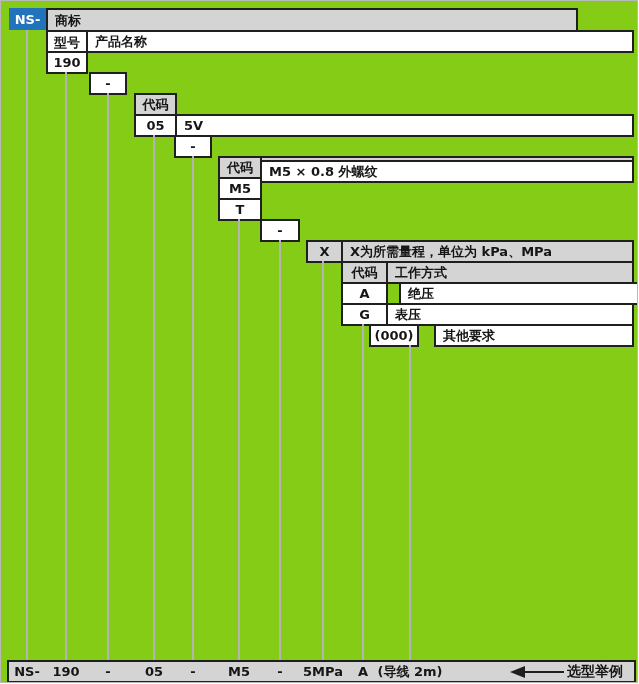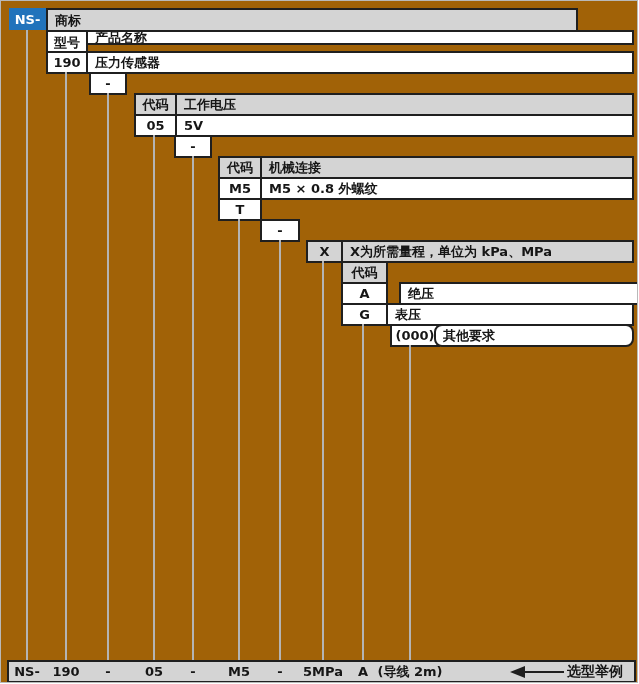--- a/index.html
+++ b/index.html
@@ -1,17 +1,17 @@
 <!DOCTYPE html>
 <html><head>
 <meta charset="utf-8">
 <style>
   html,body{margin:0;padding:0;background:#fff;}
   #canvas{
-    position:relative;width:636px;height:681px;background:#a16207;
+    position:relative;width:636px;height:681px;background:#84cc16;
     border:1.5px solid #b9b9b9;overflow:hidden;
     font-family:"DejaVu Sans","Liberation Sans",sans-serif;
     color:#161616;
   }
   .cell{
     position:absolute;box-sizing:border-box;border:2px solid #1f1f1f;
     font-size:13px;font-weight:bold;line-height:1;background:#ffffff;
     display:flex;align-items:center;white-space:nowrap;overflow:hidden;
   }
   .code{justify-content:center;}
@@ -44,52 +44,51 @@
 </style>
 </head>
 <body>
 
 <div id="canvas">
 
   <div class="prefix-box">NS-</div>
 
   <div class="cell desc gray" style="left:45px;top:7px;width:532px;height:24px;">商标</div>
   <div class="cell code" style="left:45px;top:29px;width:42px;height:25px;">型号</div>
-  <div class="cell desc" style="left:85px;top:29px;width:548px;height:15px;">产品名称</div>
+  <div class="cell desc" style="left:85px;top:29px;width:548px;height:23px;">产品名称</div>
   <div class="cell code" style="left:45px;top:50px;width:42px;height:23px;">190</div>
-  <div class="cell desc" style="left:85px;top:50px;width:548px;height:23px;">压力传感器</div>
 
   <div class="cell code" style="left:88px;top:71px;width:38px;height:23px;">-</div>
 
   <div class="cell code gray" style="left:133px;top:92px;width:43px;height:23px;">代码</div>
-  <div class="cell desc gray" style="left:174px;top:92px;width:459px;height:23px;">工作电压</div>
   <div class="cell code" style="left:133px;top:113px;width:43px;height:23px;">05</div>
   <div class="cell desc" style="left:174px;top:113px;width:459px;height:23px;">5V</div>
 
   <div class="cell code" style="left:173px;top:134px;width:38px;height:23px;">-</div>
 
   <div class="cell code gray" style="left:217px;top:155px;width:44px;height:23px;">代码</div>
   <div class="cell desc gray" style="left:259px;top:155px;width:374px;height:23px;">机械连接</div>
   <div class="cell code" style="left:217px;top:176px;width:44px;height:23px;">M5</div>
-  <div class="cell desc" style="left:259px;top:176px;width:374px;height:23px;">M5 × 0.8 外螺纹</div>
+  <div class="cell desc" style="left:259px;top:159px;width:374px;height:23px;">M5 × 0.8 外螺纹</div>
   <div class="cell code" style="left:217px;top:197px;width:44px;height:23px;">T</div>
 
   <div class="cell code" style="left:259px;top:218px;width:40px;height:23px;">-</div>
 
   <div class="cell code gray" style="left:305px;top:239px;width:37px;height:23px;">X</div>
   <div class="cell desc gray" style="left:340px;top:239px;width:293px;height:23px;">X为所需量程，单位为 kPa、MPa</div>
 
   <div class="cell code gray" style="left:340px;top:260px;width:47px;height:23px;">代码</div>
+  <div class="cell desc gray" style="left:385px;top:260px;width:248px;height:23px;">工作方式</div>
   <div class="cell code" style="left:340px;top:281px;width:47px;height:23px;">A</div>
   <div class="cell desc" style="left:398px;top:281px;width:248px;height:23px;">绝压</div>
   <div class="cell code" style="left:340px;top:302px;width:47px;height:23px;">G</div>
   <div class="cell desc" style="left:385px;top:302px;width:248px;height:23px;">表压</div>
 
-  <div class="cell code" style="left:389px;top:323px;width:50px;height:23px;">(000)</div>
-  <div class="cell desc" style="left:433px;top:323px;width:200px;height:23px;border-radius:8px;">其他要求</div>
+  <div class="cell code" style="left:368px;top:323px;width:50px;height:23px;">(000)</div>
+  <div class="cell desc" style="left:433px;top:323px;width:200px;height:23px;">其他要求</div>
 
   <div class="vline" style="left:25px;top:29px;height:631px;"></div>
   <div class="vline" style="left:64px;top:71px;height:589px;"></div>
   <div class="vline" style="left:106px;top:92px;height:568px;"></div>
   <div class="vline" style="left:152px;top:134px;height:526px;"></div>
   <div class="vline" style="left:191px;top:155px;height:505px;"></div>
   <div class="vline" style="left:237px;top:218px;height:442px;"></div>
   <div class="vline" style="left:278px;top:239px;height:421px;"></div>
   <div class="vline" style="left:321px;top:260px;height:400px;"></div>
   <div class="vline" style="left:361px;top:323px;height:337px;"></div>

